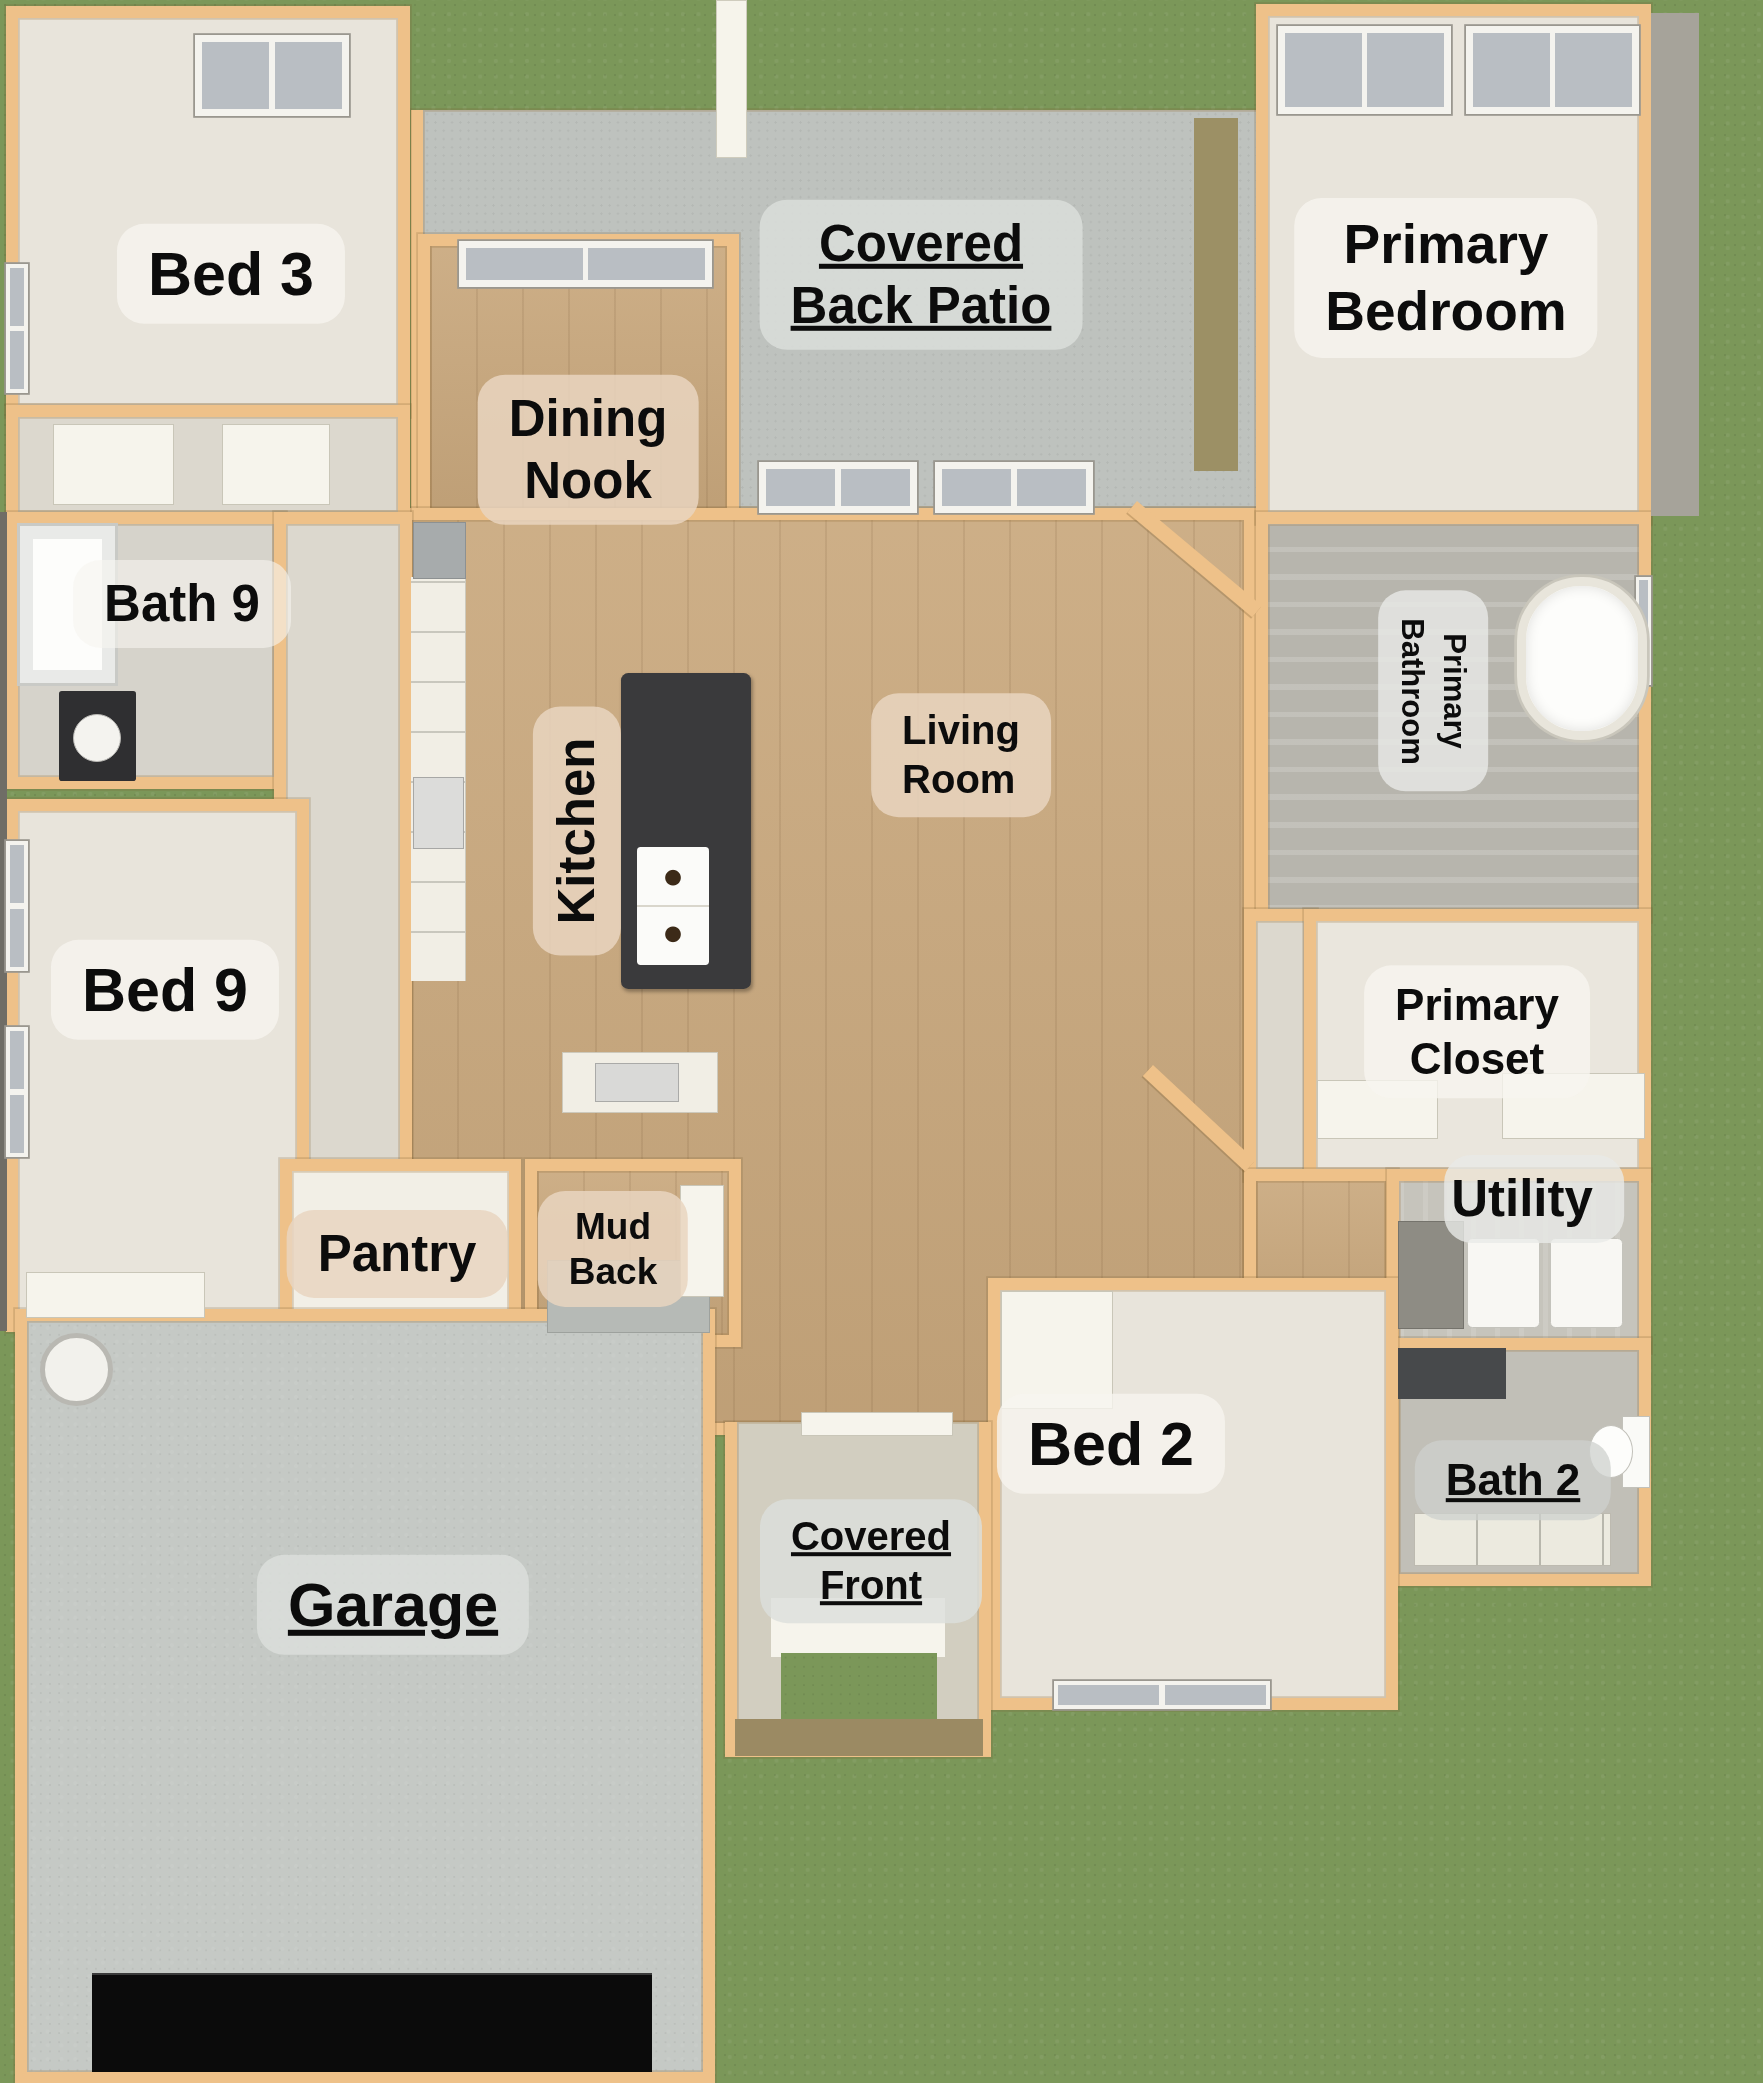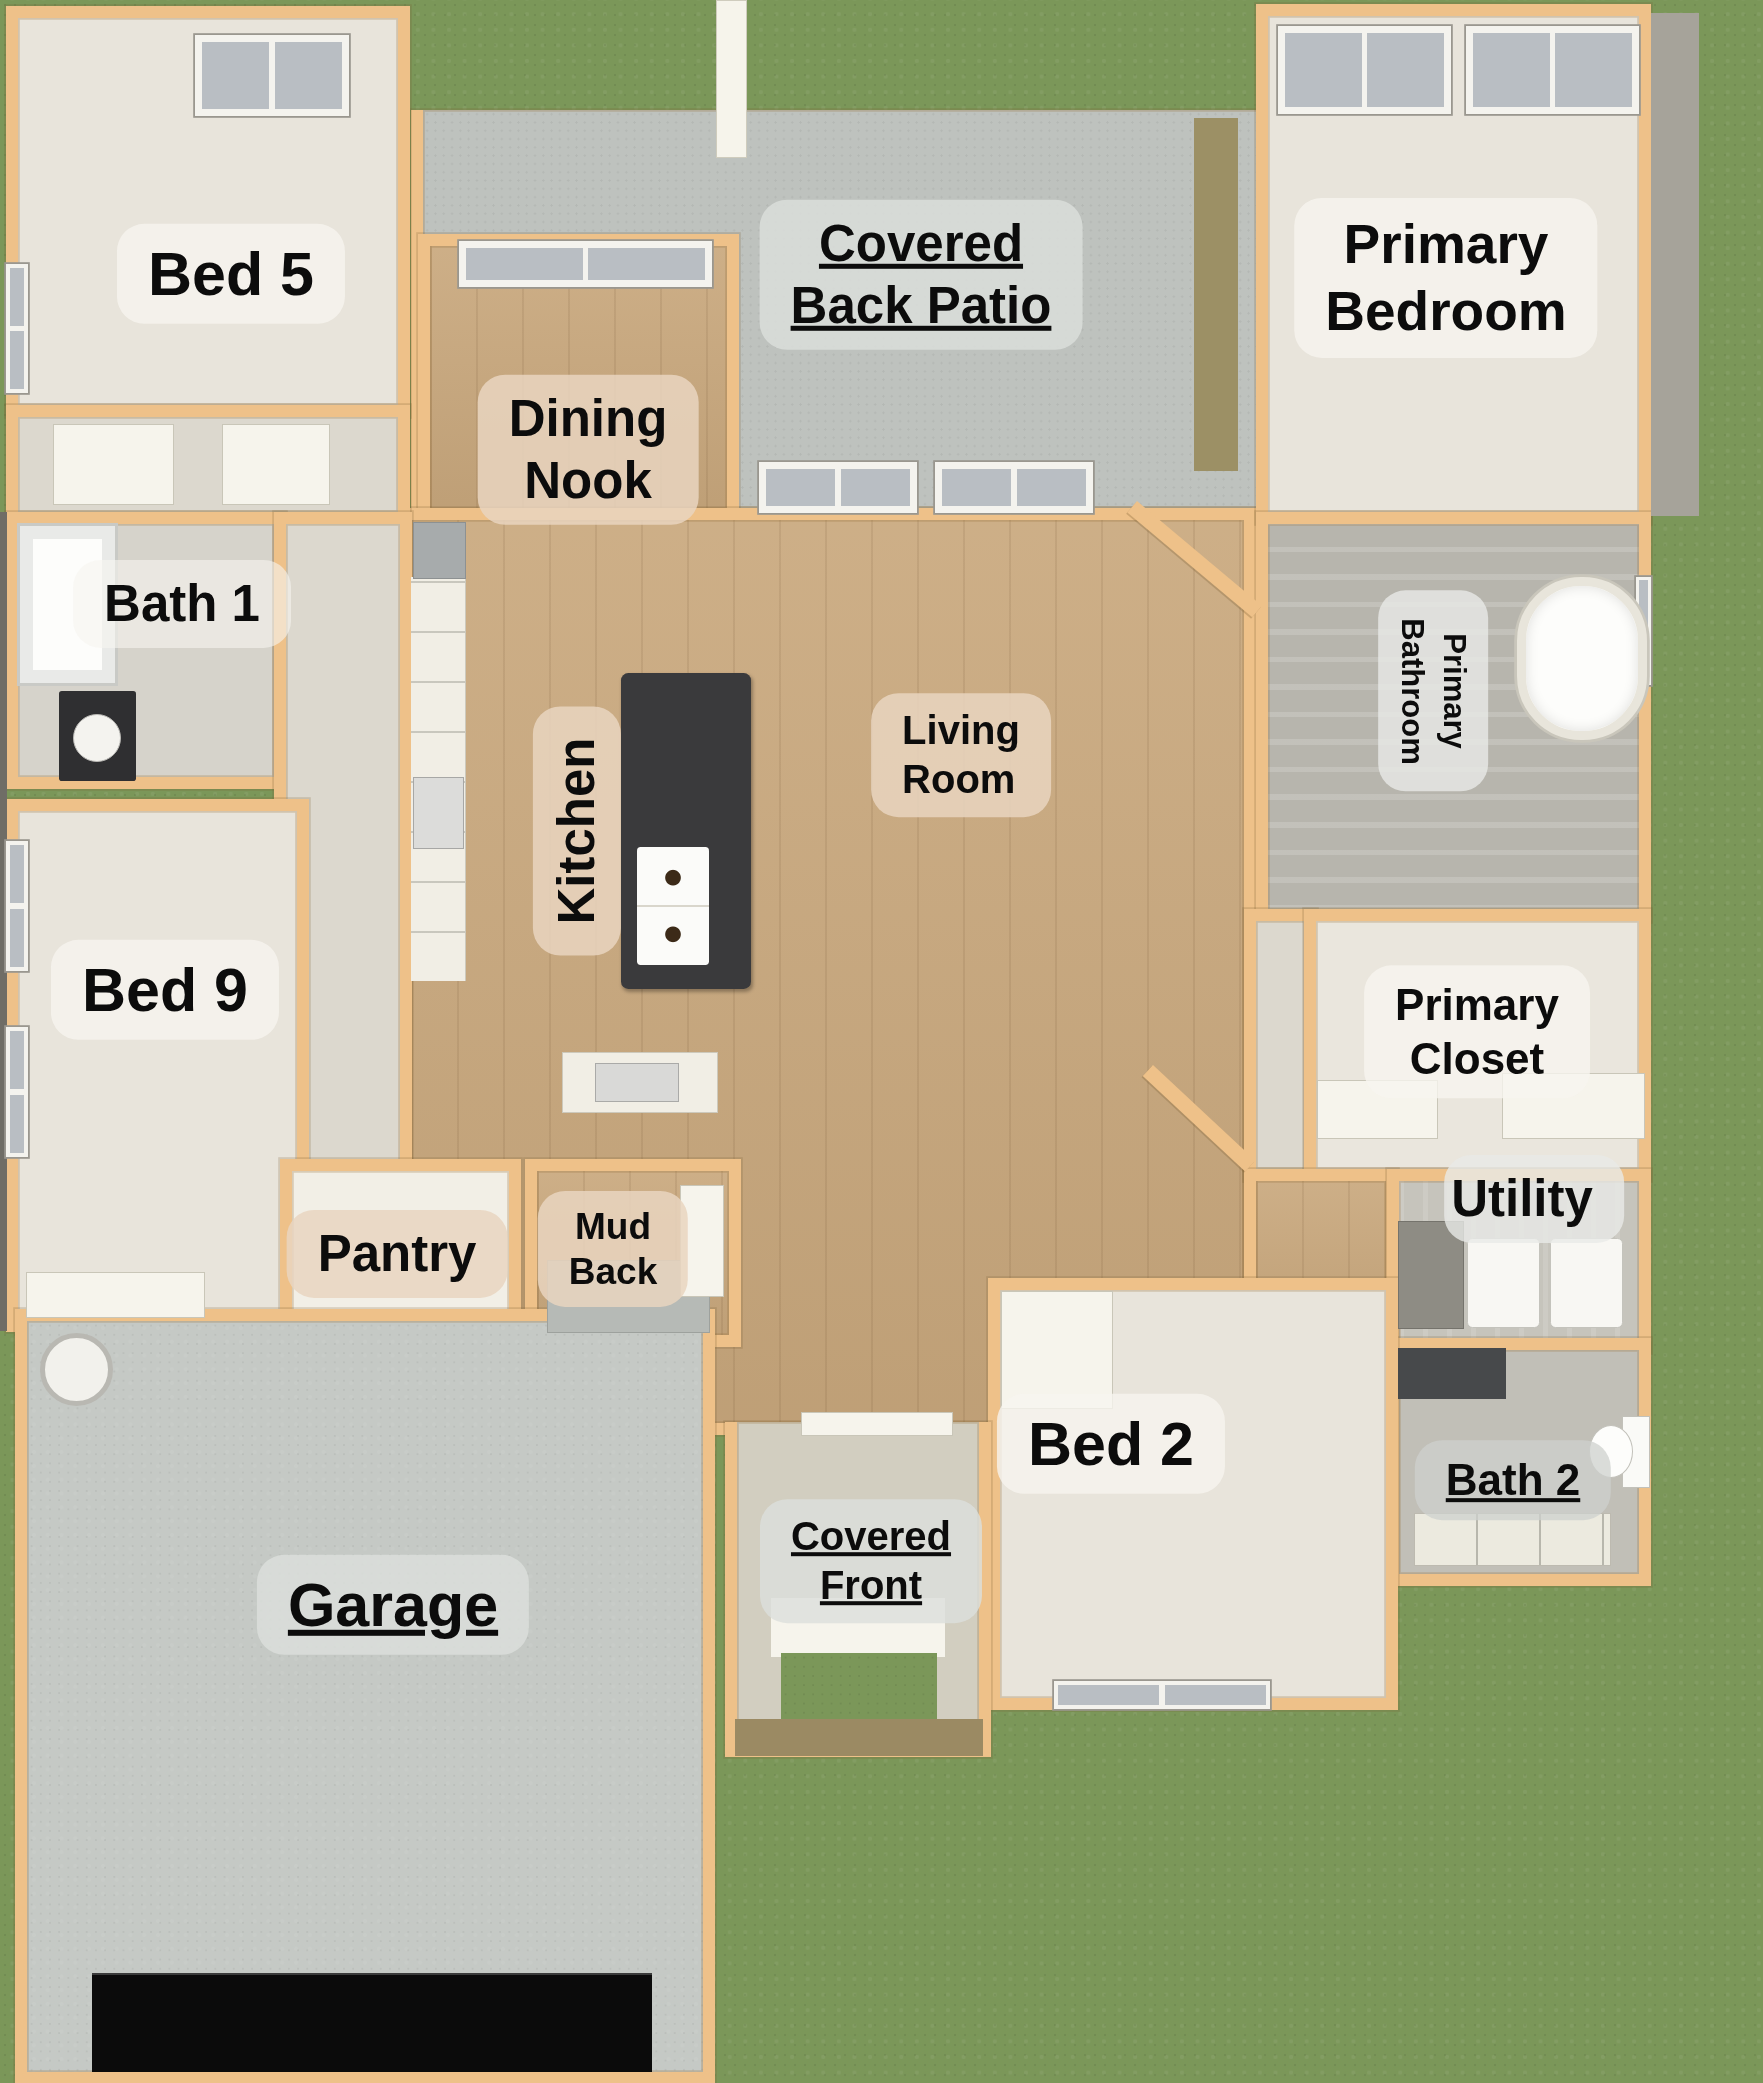--- a/index.html
+++ b/index.html
@@ -132,28 +132,28 @@
 
   <div class="fix" style="left:547px;top:1260px;width:163px;height:73px;background:#b6bab6;border:1.8px solid #9da19d;"></div>
   <div class="fix white" style="left:680px;top:1185px;width:44px;height:112px;"></div>
   <div class="fix" style="left:40px;top:1333px;width:73px;height:73px;background:#f2f1ec;border:5.5px solid #b9b8b2;border-radius:50%;"></div>
   <div class="fix" style="left:92px;top:1973px;width:560px;height:99px;background:#0b0b0b;border-top:2.8px solid #3a3a3a;"></div>
   <div class="fix white" style="left:771px;top:1598px;width:174px;height:59px;border:none;"></div>
   <div class="fix" style="left:781px;top:1653px;width:156px;height:99px;background-color:#7b9759;
               background-image:radial-gradient(rgba(0,0,0,.07) 18%, transparent 20%);background-size:9.2px 9.2px;"></div>
   <div class="fix" style="left:735px;top:1719px;width:248px;height:37px;background:#9b8a63;"></div>
 
-  <div class="chip" style="left:231px;top:274px;font-size:61px;">Bed 5</div>
+  <div class="chip" style="left:231px;top:274px;font-size:61px;">Bed 3</div>
   <div class="chip gray" style="left:921px;top:275px;font-size:51px;">Covered
 Back Patio</div>
   <div class="chip" style="left:1446px;top:278px;font-size:55px;">Primary
 Bedroom</div>
   <div class="chip warm" style="left:588px;top:450px;font-size:51px;">Dining
 Nook</div>
-  <div class="chip" style="left:182px;top:604px;font-size:51px;background:rgba(247,245,240,.6);">Bath 1</div>
+  <div class="chip" style="left:182px;top:604px;font-size:51px;background:rgba(247,245,240,.6);">Bath 9</div>
   <div class="chip warm rot" style="left:577px;top:831px;font-size:51px;">Kitchen</div>
   <div class="chip warm left" style="left:961px;top:755px;font-size:40px;">Living
 Room</div>
   <div class="chip graylight vert" style="left:1433px;top:691px;font-size:31px;">Primary
 Bathroom</div>
   <div class="chip" style="left:165px;top:990px;font-size:61px;">Bed 9</div>
   <div class="chip" style="left:1477px;top:1032px;font-size:44px;">Primary
 Closet</div>
   <div class="chip warm" style="left:397px;top:1254px;font-size:51px;">Pantry</div>
   <div class="chip warm" style="left:613px;top:1249px;font-size:37px;">Mud

